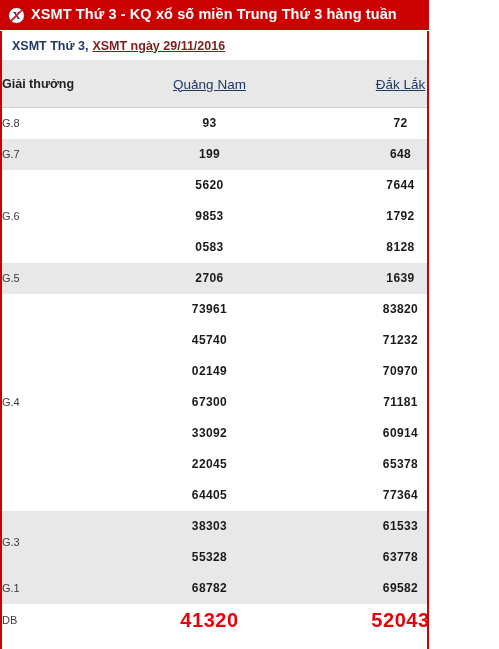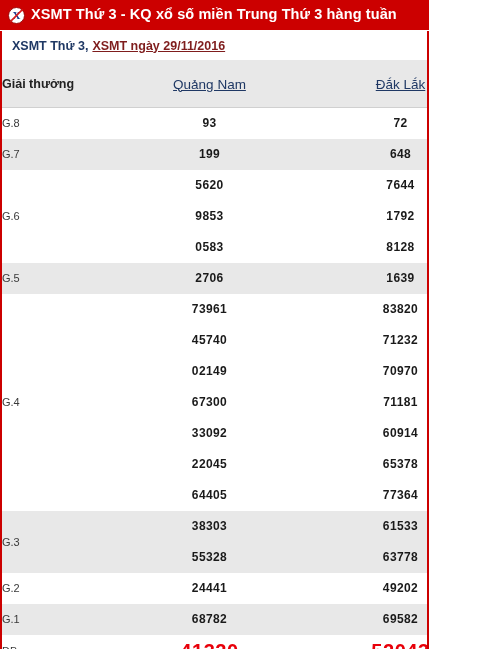--- a/index.html
+++ b/index.html
@@ -266,29 +266,20 @@
             <td class="prize-cell">G.3</td>
             <td class="nums-cell vdiv">
               <div class="num">38303</div>
               <div class="num">55328</div>
             </td>
             <td class="nums-cell vdiv">
               <div class="num">61533</div>
               <div class="num">63778</div>
             </td>
           </tr>
-          <tr class="band-white row-sep">
-            <td class="prize-cell">G.2</td>
-            <td class="nums-cell vdiv">
-              <div class="num">24441</div>
-            </td>
-            <td class="nums-cell vdiv">
-              <div class="num">49202</div>
-            </td>
-          </tr>
           <tr class="band-gray row-sep">
             <td class="prize-cell">G.1</td>
             <td class="nums-cell vdiv">
               <div class="num">68782</div>
             </td>
             <td class="nums-cell vdiv">
               <div class="num">69582</div>
             </td>
           </tr>
           <tr class="band-white row-sep">

